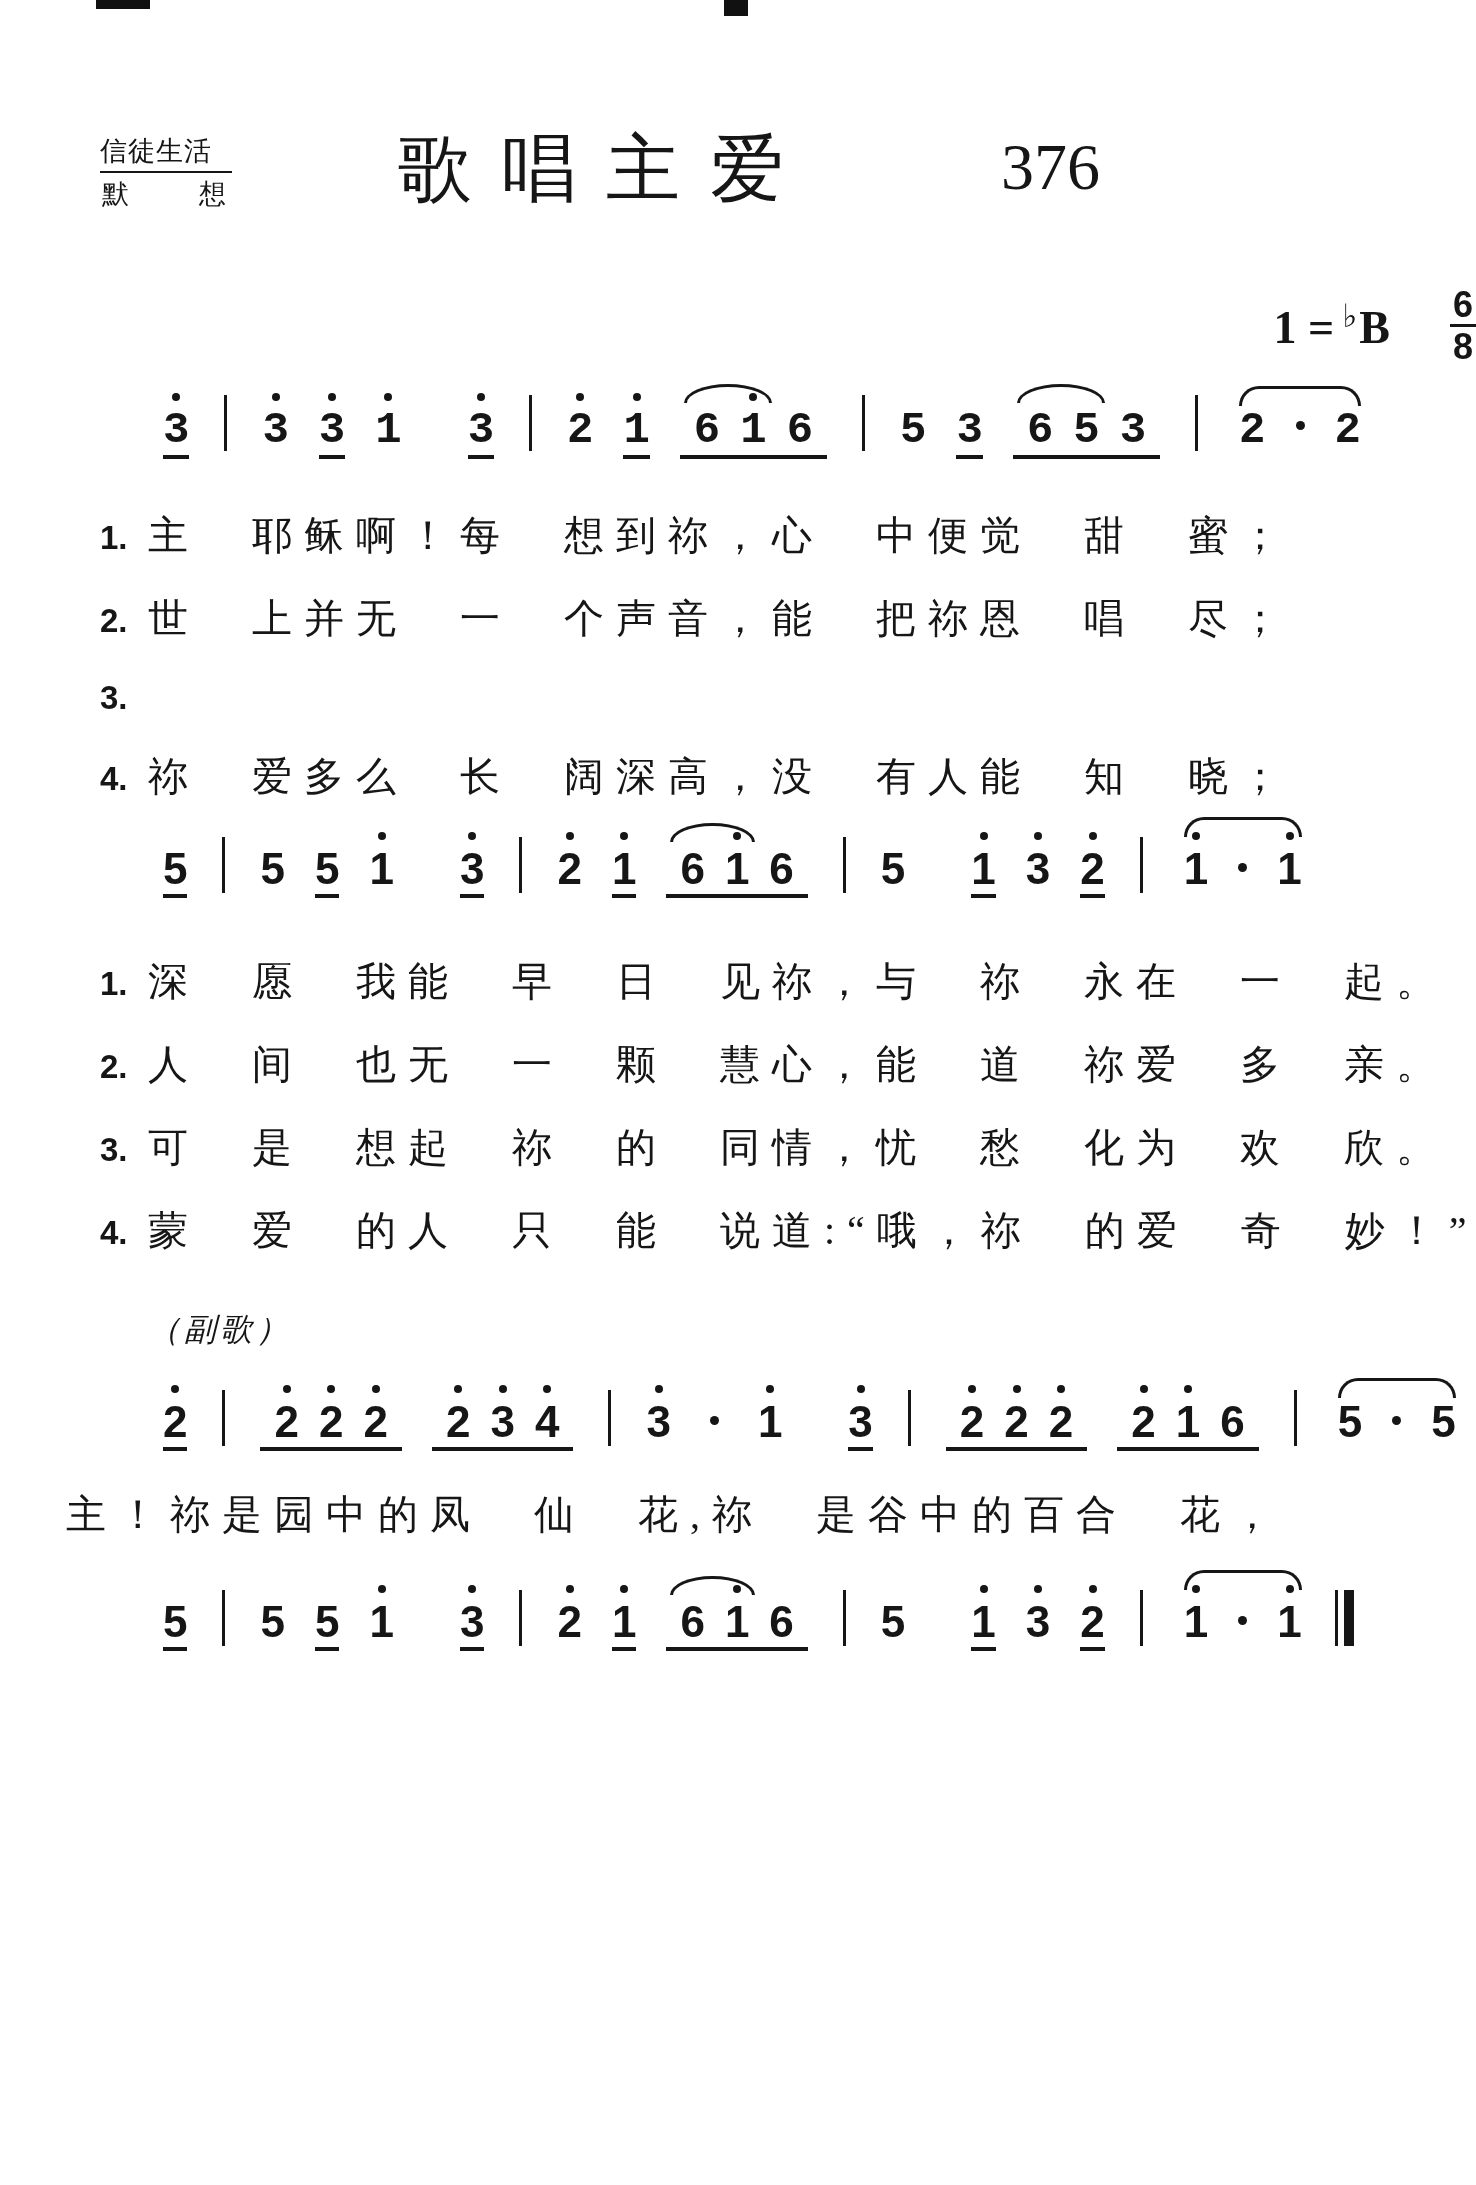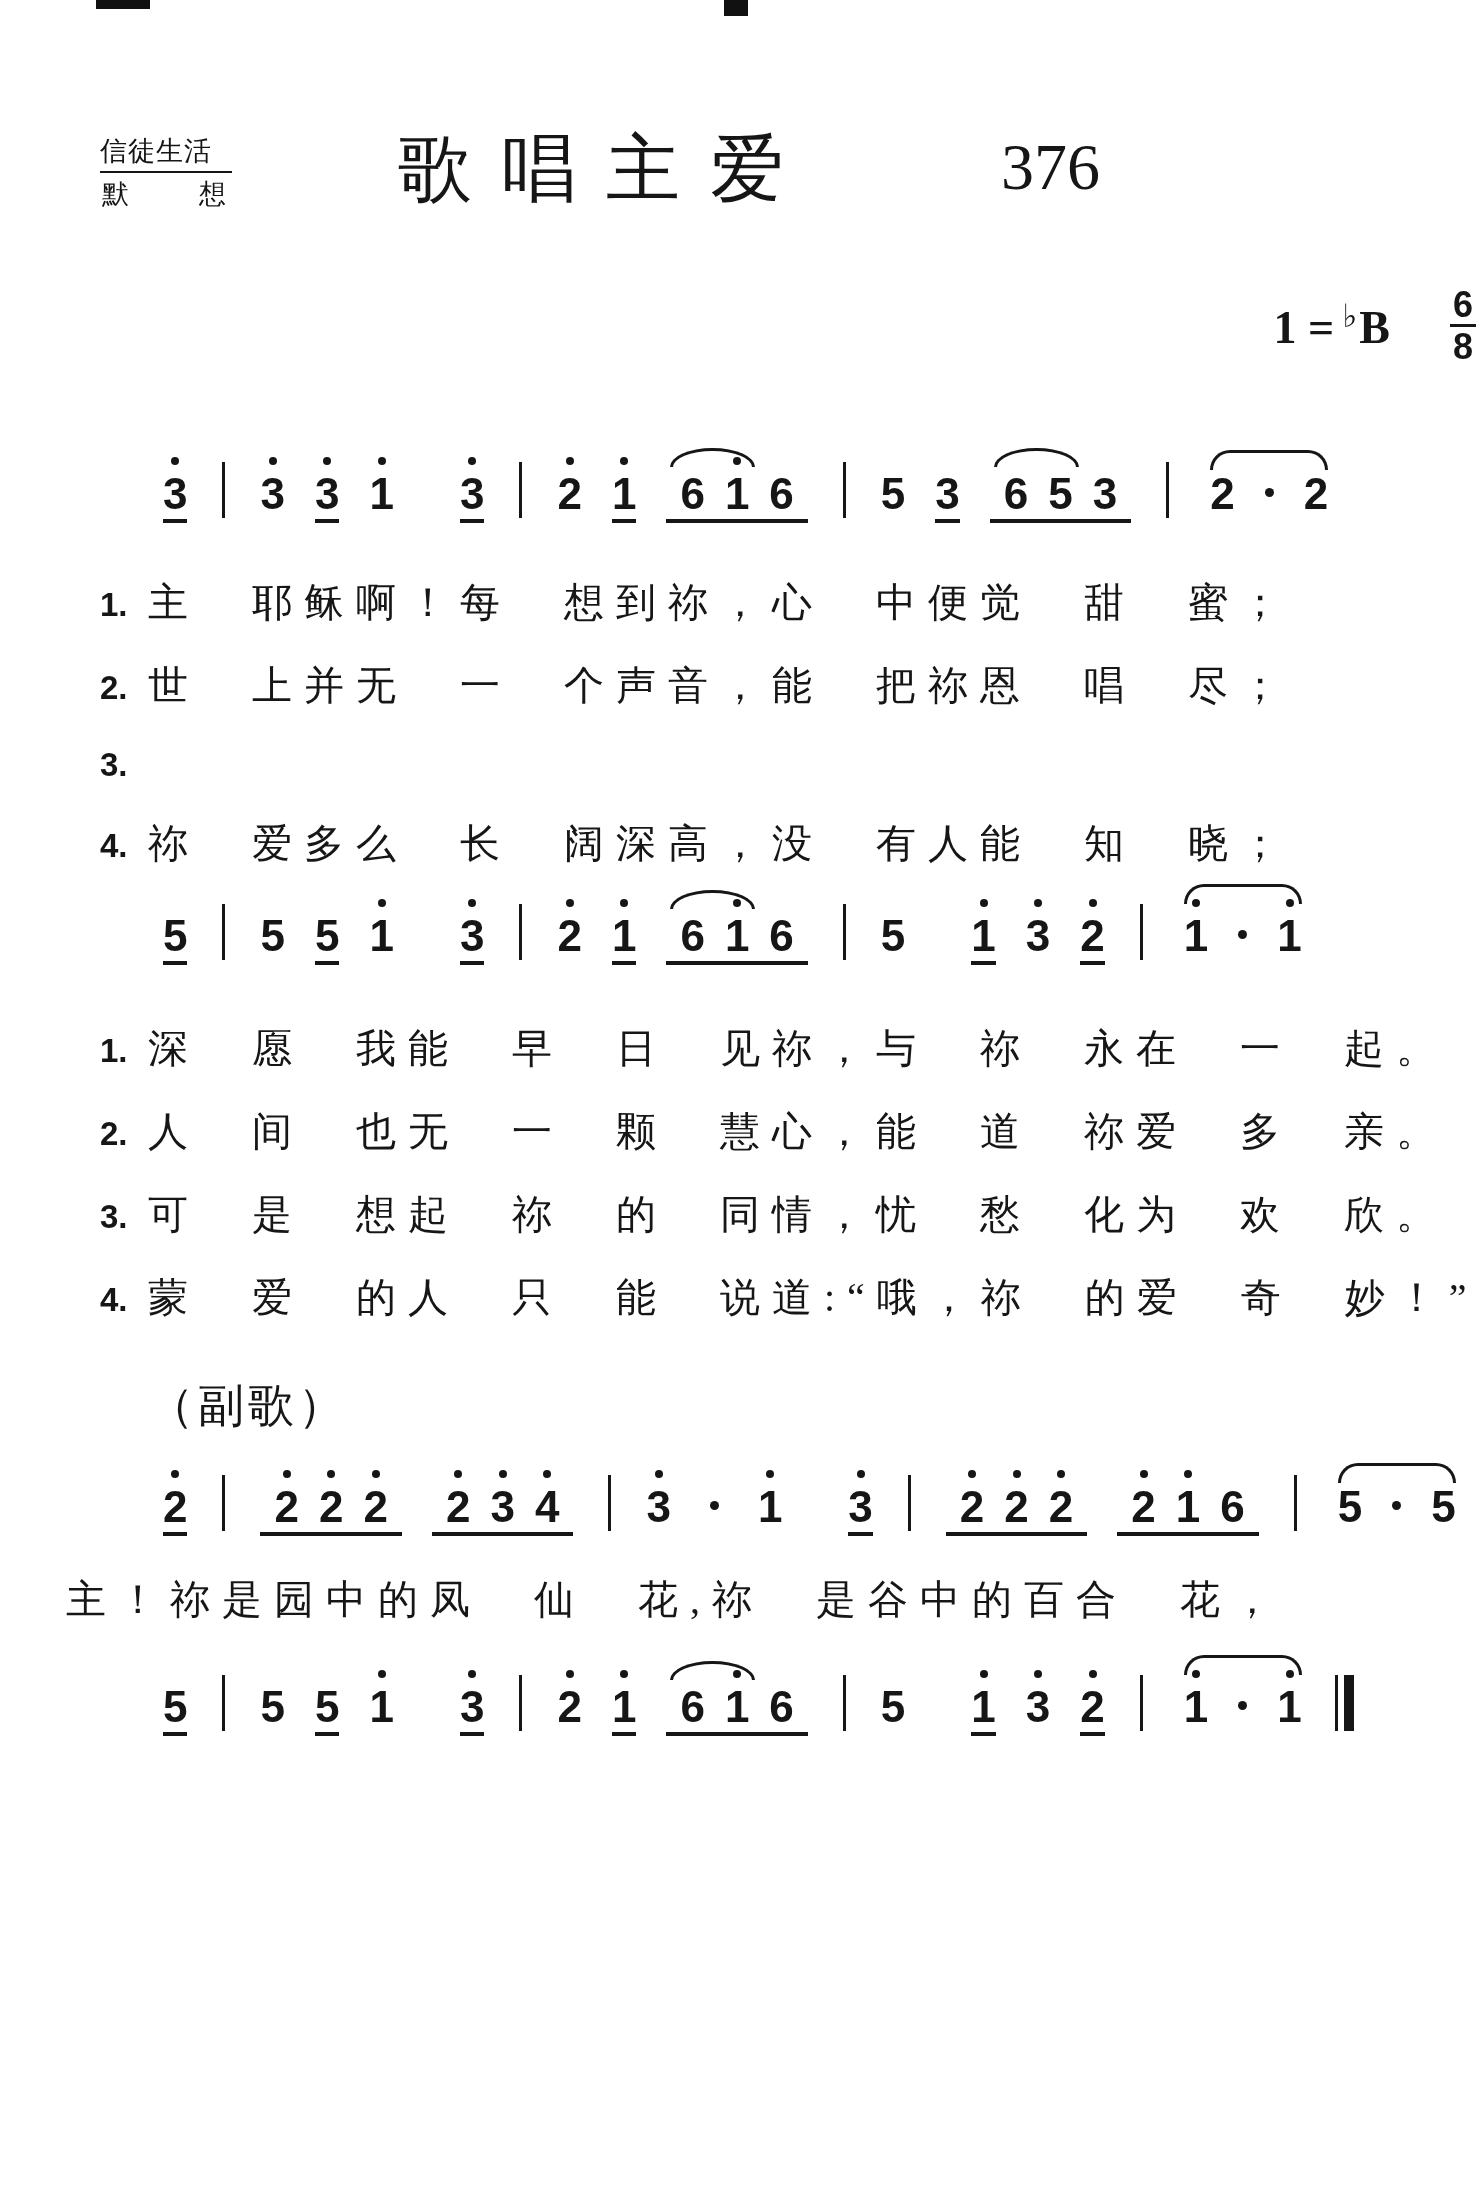--- a/index.html
+++ b/index.html
@@ -29,21 +29,21 @@
   .timesig{display:inline-flex;flex-direction:column;align-items:center;
     font-family:"Liberation Sans", sans-serif;font-size:36px;line-height:1.05;font-weight:bold;}
   .timesig .den{border-top:3px solid #161616;padding:1px 3px 0 3px;}
 
   
   .music-row{
     margin-left:148px;white-space:nowrap;line-height:1;
     font-family:"Liberation Sans", sans-serif;font-weight:bold;font-size:44px;
     height:72px;
   }
-  .m1{margin-top:96px;}
+  .m1{margin-top:29px;font-family:Liberation Mono, monospace;}
   .m2{margin-top:26px;}
   .mc1{margin-top:38px;}
   .mc2{margin-top:52px;}
   .note{display:inline-block;position:relative;line-height:1;margin:0 15px;}
   .note.ul{border-bottom:4px solid #161616;padding-bottom:3px;}
   .note .hi{position:absolute;top:-15px;left:50%;transform:translateX(-50%);
     width:8px;height:8px;background:#161616;border-radius:50%;}
   .grp{display:inline-block;position:relative;border-bottom:4px solid #161616;
     padding:0 4px 3px 4px;margin:0 15px;white-space:nowrap;}
   .grp .note{margin:0 10px;border-bottom:none;padding-bottom:0;}
@@ -67,21 +67,21 @@
 
   
   .verse-block{margin-left:100px;}
   .v1{margin-top:46px;}
   .v2{margin-top:50px;}
   .verse-line{display:flex;align-items:baseline;margin-bottom:37px;}
   .verse-num{flex:none;width:48px;font-family:"Liberation Sans", sans-serif;
     font-weight:bold;font-size:33px;}
   .verse-text,.chorus-text{
     font-size:40px;letter-spacing:12px;word-spacing:30px;white-space:pre;line-height:1.15;}
-  .chorus-label{margin:54px 0 0 148px;font-size:46px;letter-spacing:4px;}
+  .chorus-label{margin:54px 0 0 148px;font-size:32px;letter-spacing:4px;font-style:italic;}
   .chorus-line{margin-left:66px;}
   .cl1{margin-top:30px;}
   .cl2{margin-top:34px;}
 </style>
 </head>
 <body>
 
 <div class="page">
   <div class="artifact a1"></div>
   <div class="artifact a2"></div>

